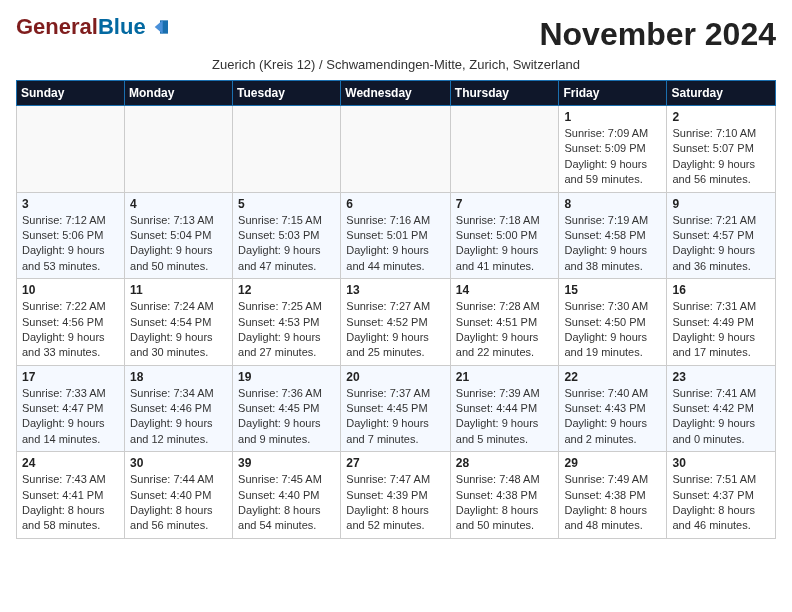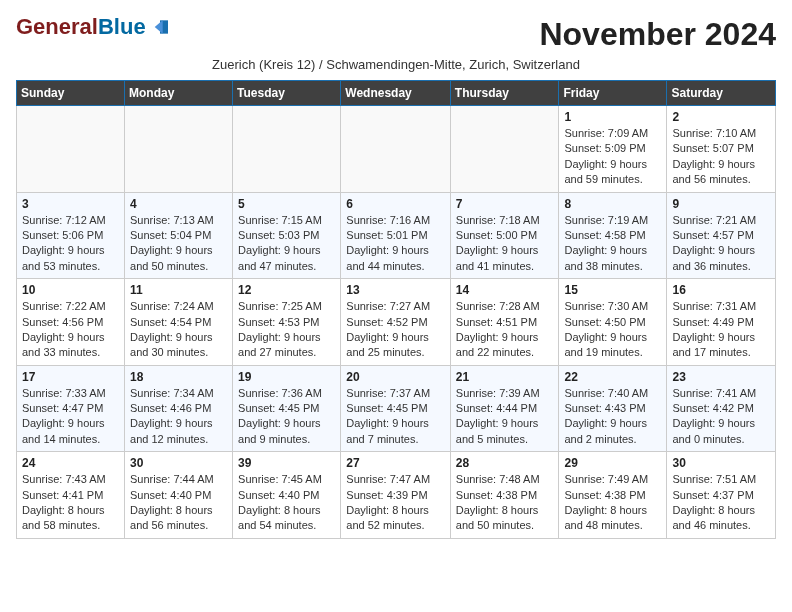--- a/index.html
+++ b/index.html
@@ -49,21 +49,21 @@
       font-size: 13px;
       color: #333;
       margin-bottom: 8px;
     }
     .calendar {
       width: 100%;
       border-collapse: collapse;
       font-size: 10.5px;
     }
     .calendar th {
-      background: #404040;
+      background: #0f172a;
       color: #fff;
       padding: 5px 4px;
       text-align: left;
       font-size: 12px;
       border: 1px solid #1a6faf;
     }
     .calendar td {
       vertical-align: top;
       border: 1px solid #ccc;
       padding: 4px 5px;

